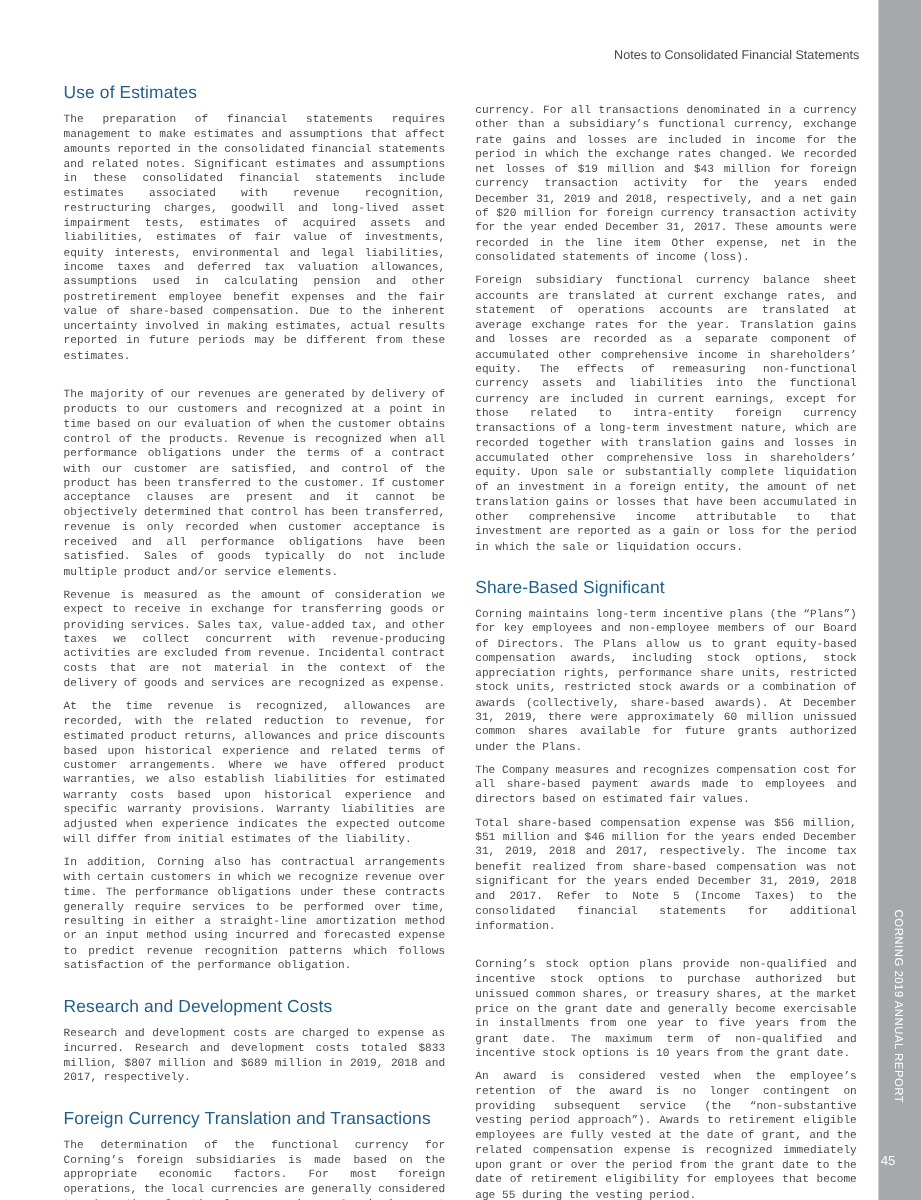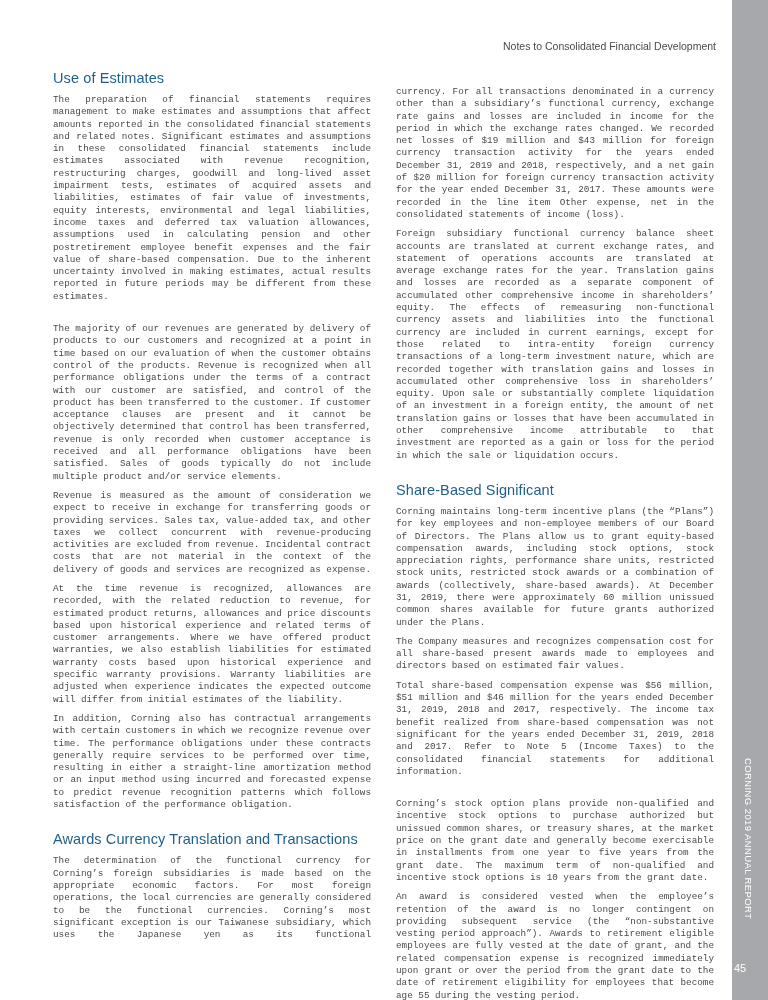--- a/index.html
+++ b/index.html
@@ -39,52 +39,56 @@
   p {
     margin: 0 0 7px 0; font-size: 9.3px; line-height: 12.3px;
     text-align: justify; hyphens: none; font-family: Liberation Mono, monospace;
   }
   .section { margin-bottom: 20px; }
   .section.tight { margin-bottom: 0; }
 </style>
 </head>
 <body>
 
-<div class="running-header">Notes to Consolidated Financial Development</div>
+<div class="running-header">Notes to Consolidated Financial Statements</div>
 
 <div class="sidebar">
   <div class="sidebar-label">CORNING 2019 ANNUAL REPORT</div>
   <div class="page-number">45</div>
 </div>
 
 <div class="col col-left">
   <div class="section">
     <h2>Use of Estimates</h2>
     <p>The preparation of financial statements requires management to make estimates and assumptions that affect amounts reported in the consolidated financial statements and related notes. Significant estimates and assumptions in these consolidated financial statements include estimates associated with revenue recognition, restructuring charges, goodwill and long-lived asset impairment tests, estimates of acquired assets and liabilities, estimates of fair value of investments, equity interests, environmental and legal liabilities, income taxes and deferred tax valuation allowances, assumptions used in calculating pension and other postretirement employee benefit expenses and the fair value of share-based compensation. Due to the inherent uncertainty involved in making estimates, actual results reported in future periods may be different from these estimates.</p>
   </div>
   <div class="section">
     <p>The majority of our revenues are generated by delivery of products to our customers and recognized at a point in time based on our evaluation of when the customer obtains control of the products. Revenue is recognized when all performance obligations under the terms of a contract with our customer are satisfied, and control of the product has been transferred to the customer. If customer acceptance clauses are present and it cannot be objectively determined that control has been transferred, revenue is only recorded when customer acceptance is received and all performance obligations have been satisfied. Sales of goods typically do not include multiple product and/or service elements.</p>
     <p>Revenue is measured as the amount of consideration we expect to receive in exchange for transferring goods or providing services. Sales tax, value-added tax, and other taxes we collect concurrent with revenue-producing activities are excluded from revenue. Incidental contract costs that are not material in the context of the delivery of goods and services are recognized as expense.</p>
     <p>At the time revenue is recognized, allowances are recorded, with the related reduction to revenue, for estimated product returns, allowances and price discounts based upon historical experience and related terms of customer arrangements. Where we have offered product warranties, we also establish liabilities for estimated warranty costs based upon historical experience and specific warranty provisions. Warranty liabilities are adjusted when experience indicates the expected outcome will differ from initial estimates of the liability.</p>
     <p>In addition, Corning also has contractual arrangements with certain customers in which we recognize revenue over time. The performance obligations under these contracts generally require services to be performed over time, resulting in either a straight-line amortization method or an input method using incurred and forecasted expense to predict revenue recognition patterns which follows satisfaction of the performance obligation.</p>
   </div>
+  <div class="section">
+    <h2>Research and Development Costs</h2>
+    <p>Research and development costs are charged to expense as incurred. Research and development costs totaled $833 million, $807 million and $689 million in 2019, 2018 and 2017, respectively.</p>
+  </div>
   <div class="section tight">
-    <h2>Awards Currency Translation and Transactions</h2>
+    <h2>Foreign Currency Translation and Transactions</h2>
     <p style="text-align: justify; text-align-last: justify;">The determination of the functional currency for Corning’s foreign subsidiaries is made based on the appropriate economic factors. For most foreign operations, the local currencies are generally considered to be the functional currencies. Corning’s most significant exception is our Taiwanese subsidiary, which uses the Japanese yen as its functional</p>
   </div>
 </div>
 
 <div class="col col-right">
   <div class="section">
     <p>currency. For all transactions denominated in a currency other than a subsidiary’s functional currency, exchange rate gains and losses are included in income for the period in which the exchange rates changed. We recorded net losses of $19 million and $43 million for foreign currency transaction activity for the years ended December 31, 2019 and 2018, respectively, and a net gain of $20 million for foreign currency transaction activity for the year ended December 31, 2017. These amounts were recorded in the line item Other expense, net in the consolidated statements of income (loss).</p>
     <p>Foreign subsidiary functional currency balance sheet accounts are translated at current exchange rates, and statement of operations accounts are translated at average exchange rates for the year. Translation gains and losses are recorded as a separate component of accumulated other comprehensive income in shareholders’ equity. The effects of remeasuring non-functional currency assets and liabilities into the functional currency are included in current earnings, except for those related to intra-entity foreign currency transactions of a long-term investment nature, which are recorded together with translation gains and losses in accumulated other comprehensive loss in shareholders’ equity. Upon sale or substantially complete liquidation of an investment in a foreign entity, the amount of net translation gains or losses that have been accumulated in other comprehensive income attributable to that investment are reported as a gain or loss for the period in which the sale or liquidation occurs.</p>
   </div>
   <div class="section">
     <h2>Share-Based Significant</h2>
     <p>Corning maintains long-term incentive plans (the “Plans”) for key employees and non-employee members of our Board of Directors. The Plans allow us to grant equity-based compensation awards, including stock options, stock appreciation rights, performance share units, restricted stock units, restricted stock awards or a combination of awards (collectively, share-based awards). At December 31, 2019, there were approximately 60 million unissued common shares available for future grants authorized under the Plans.</p>
-    <p>The Company measures and recognizes compensation cost for all share-based present awards made to employees and directors based on estimated fair values.</p>
+    <p>The Company measures and recognizes compensation cost for all share-based payment awards made to employees and directors based on estimated fair values.</p>
     <p>Total share-based compensation expense was $56 million, $51 million and $46 million for the years ended December 31, 2019, 2018 and 2017, respectively. The income tax benefit realized from share-based compensation was not significant for the years ended December 31, 2019, 2018 and 2017. Refer to Note 5 (Income Taxes) to the consolidated financial statements for additional information.</p>
   </div>
   <div class="section tight">
     <p>Corning’s stock option plans provide non-qualified and incentive stock options to purchase authorized but unissued common shares, or treasury shares, at the market price on the grant date and generally become exercisable in installments from one year to five years from the grant date. The maximum term of non-qualified and incentive stock options is 10 years from the grant date.</p>
     <p>An award is considered vested when the employee’s retention of the award is no longer contingent on providing subsequent service (the “non-substantive vesting period approach”). Awards to retirement eligible employees are fully vested at the date of grant, and the related compensation expense is recognized immediately upon grant or over the period from the grant date to the date of retirement eligibility for employees that become age 55 during the vesting period.</p>
   </div>
 </div>
 
 </body></html>

